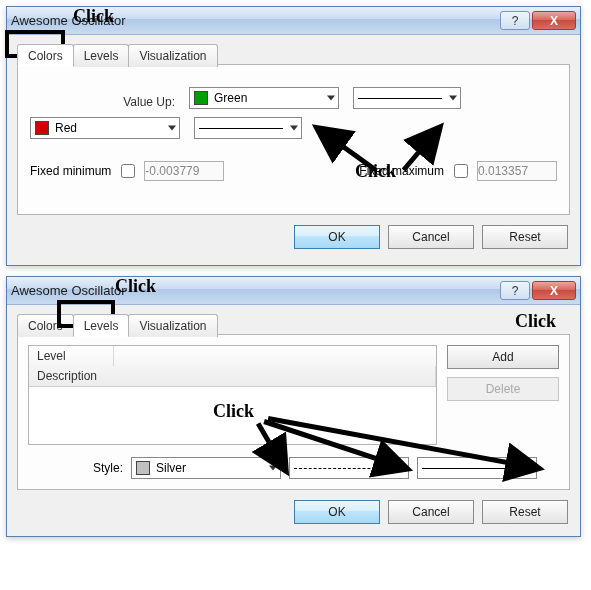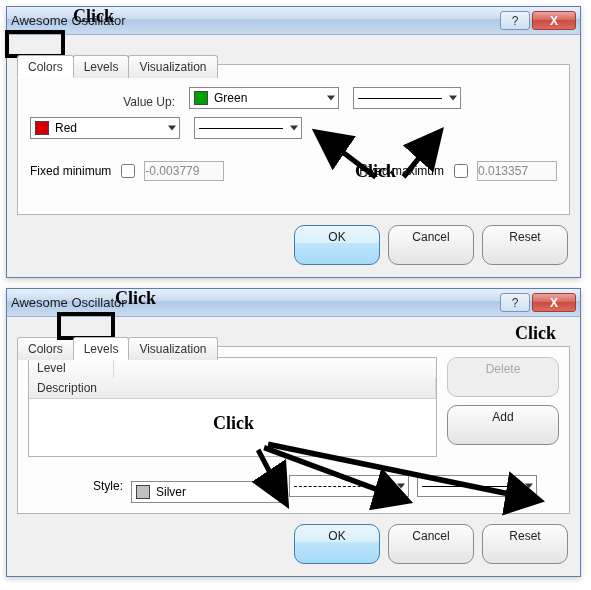--- a/index.html
+++ b/index.html
@@ -41,21 +41,21 @@
     padding: 4px 10px 3px;
     background: linear-gradient(to bottom,#fefefe,#eaeaea);
     border: 1px solid #b5b5b5;
     border-bottom: none;
     margin-right: -1px;
     border-top-left-radius: 3px;
     border-top-right-radius: 3px;
     color: #333;
     cursor: pointer;
     position: relative;
-    top: 14px;
+    top: 3px;
   }
   .tab.active {
     background: #fff;
     border-bottom: 1px solid #fff;
     z-index: 2;
   }
   .tab-panel {
     border: 1px solid #b5b5b5;
     border-top: none;
     background: #fdfdfd;
@@ -108,23 +108,23 @@
   .row-fixed .grp { display:flex; align-items:center; gap:6px; }
   .row-fixed input[type=text] {
     width: 80px; height: 20px; border:1px solid #b0b0b0; background:#fafafa; color:#888; padding:0 0;
   }
   .row-fixed input[type=checkbox] { width:14px; height:14px; }
   .btnrow {
     display: flex; justify-content: flex-end; gap: 8px;
     padding: 10px 2px 2px 2px;
   }
   .push {
-    width: 86px; height: 40px;
+    width: 86px; height: 24px;
     border: 1px solid #8a8a8a;
-    border-radius: 10px;
+    border-radius: 0;
     background: linear-gradient(to bottom,#fdfdfd,#e4e4e4);
     cursor: pointer;
     text-align: center;
     line-height: 22px;
     color:#222;
   }
   .push.primary {
     border: 1px solid #3c7fb1;
     background: linear-gradient(to bottom,#eaf6fd 0%,#d9f0fc 45%,#bee6fd 46%,#a7d9f5 100%);
   }
@@ -242,27 +242,27 @@
     </div>
     <div class="tab-panel" style="padding:10px;">
       <div class="levels-layout">
         <div class="levels-table">
           <div class="hdr">
             <div class="col c1">Level</div>
             <div class="col" style="flex:1;">Description</div>
           </div>
         </div>
         <div class="levels-side">
+          <div class="push" style="width:112px;"><span>Add</span></div>
           <div class="push disabled" style="width:112px;"><span>Delete</span></div>
-          <div class="push" style="width:112px;"><span>Add</span></div>
         </div>
       </div>
       <div class="style-row">
         <div class="lbl">Style:</div>
-        <div class="combo color" style="width:150px;margin-top:12px;">
+        <div class="combo color" style="width:150px;">
           <span class="swatch silver"></span>
           <span>Silver</span>
           <span class="arrow"></span>
         </div>
         <div class="combo line" style="width:120px;">
           <span class="line-sample dashed"></span>
           <span class="arrow"></span>
         </div>
         <div class="combo line" style="width:120px;">
           <span class="line-sample"></span>

